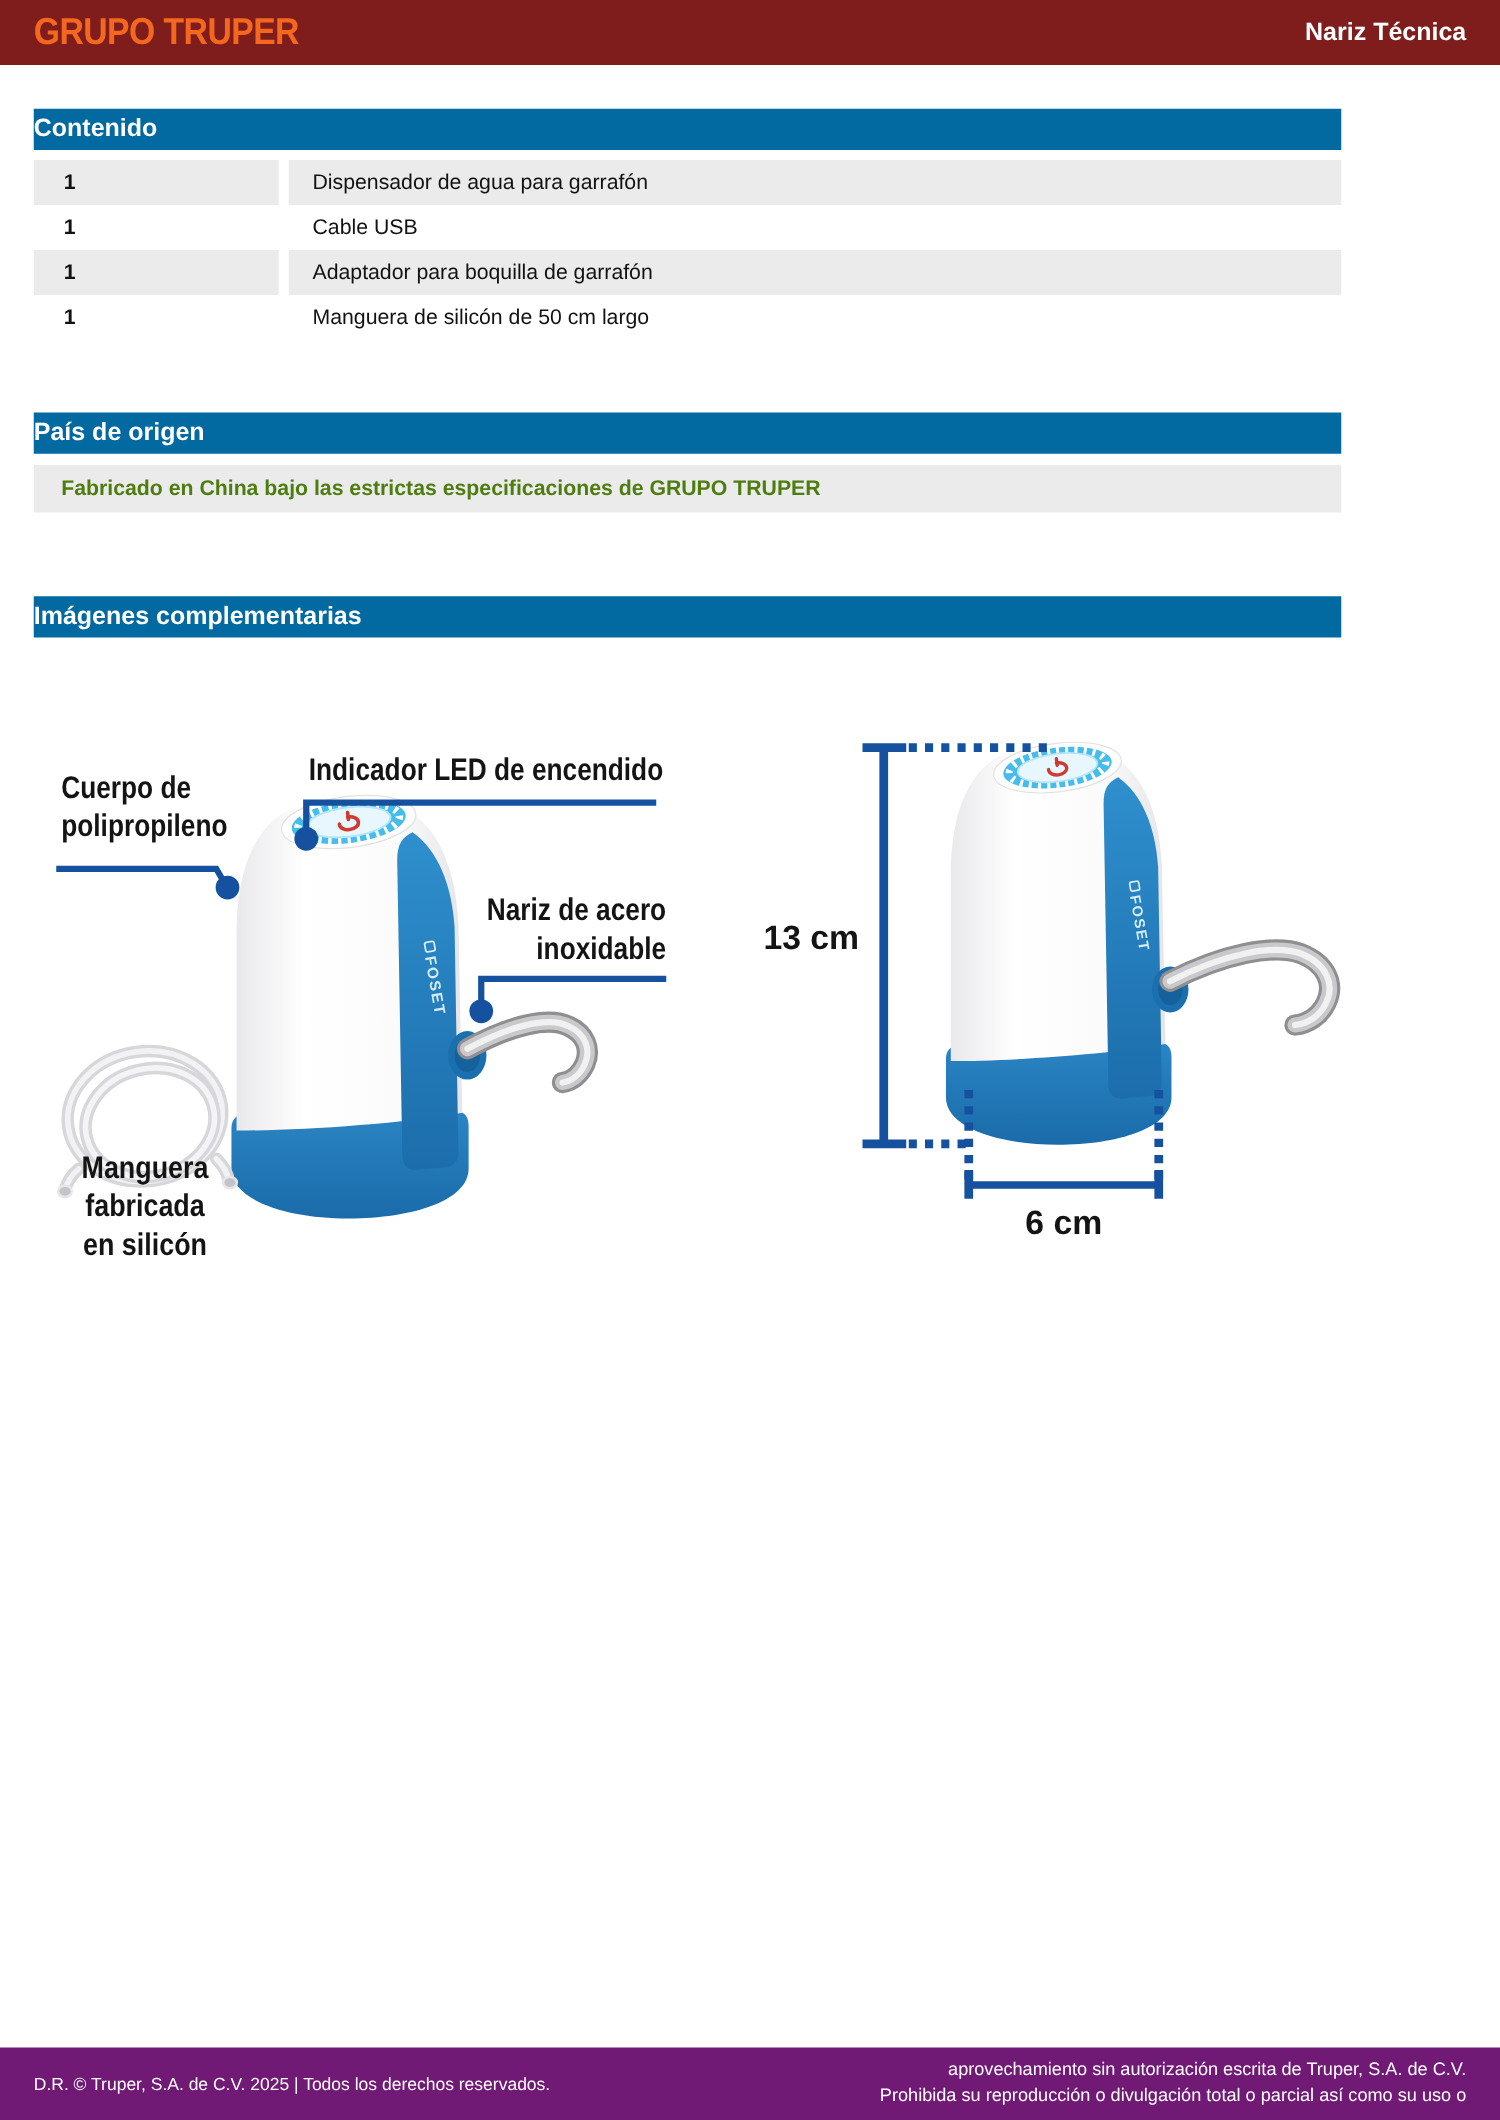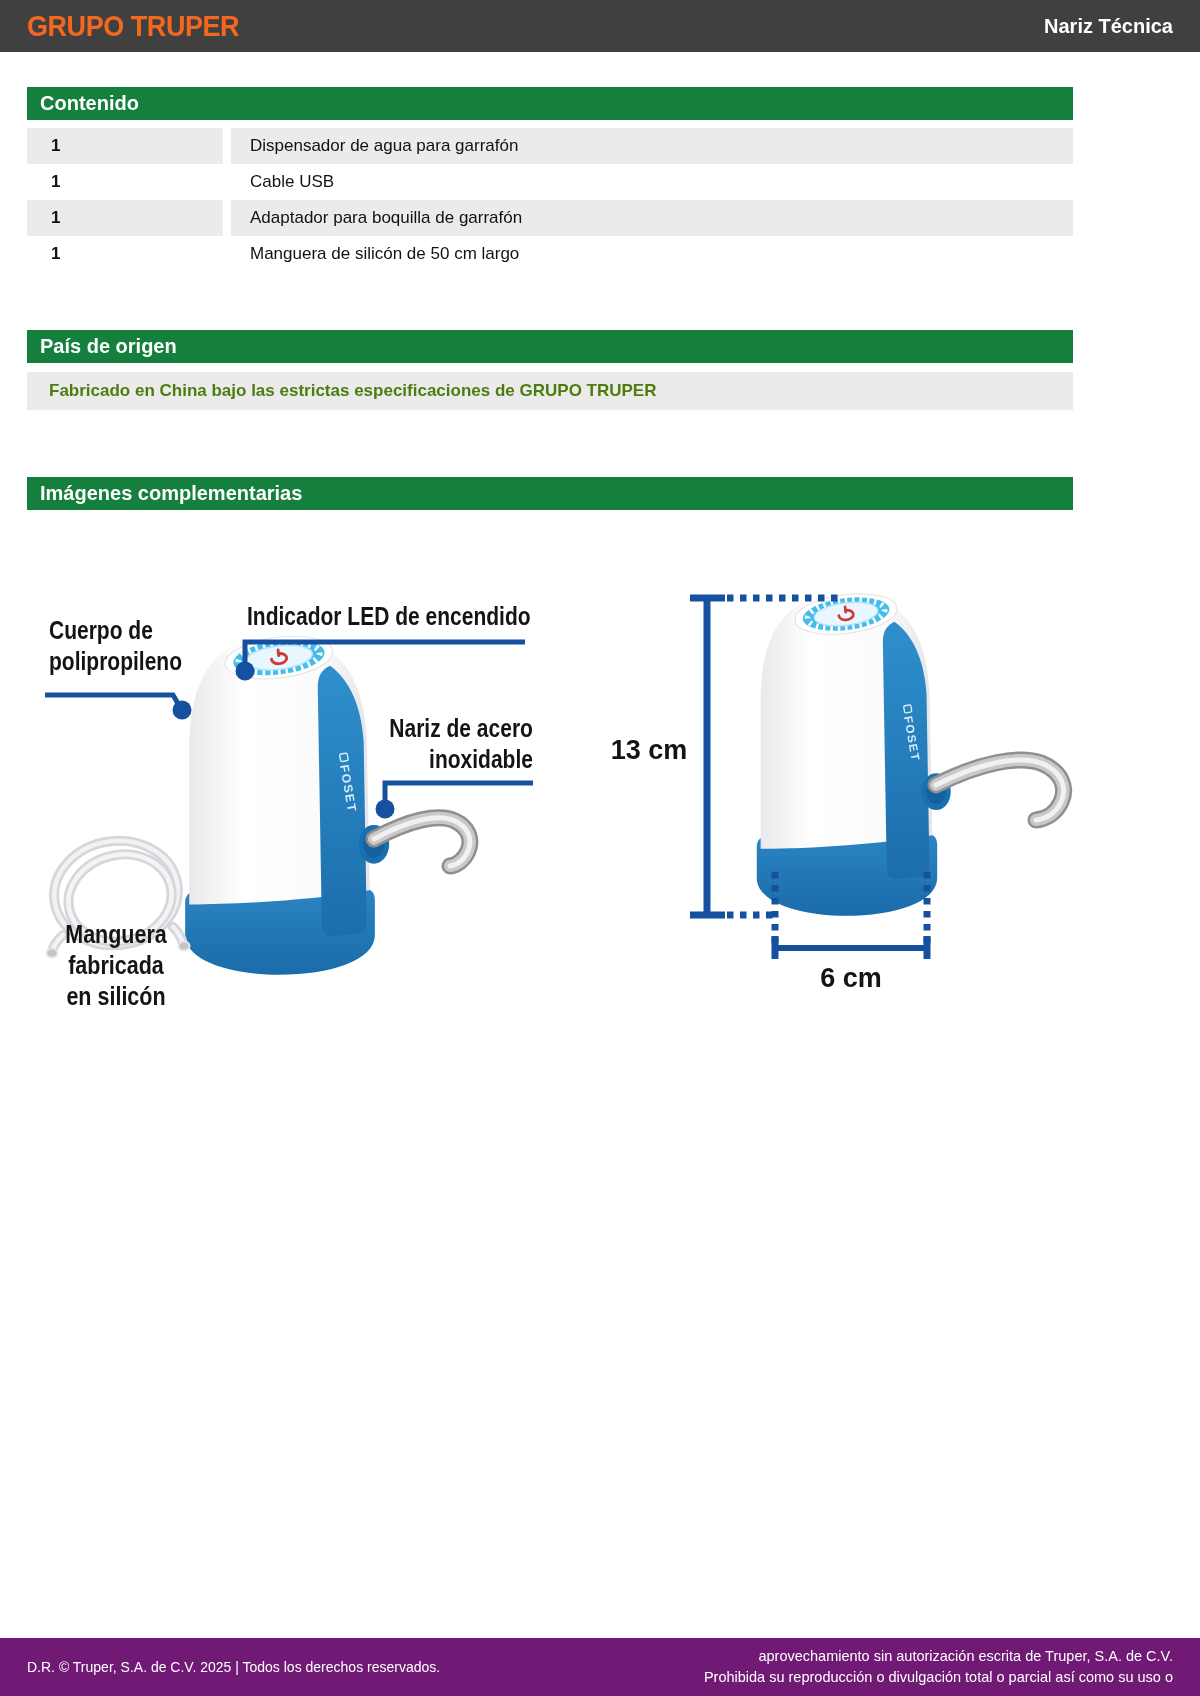--- a/index.html
+++ b/index.html
@@ -1,29 +1,29 @@
 <!DOCTYPE html>
 <html><head>
 <meta charset="utf-8">
 <style>
   html,body{margin:0;padding:0;background:#fff;}
   body{font-family:"Liberation Sans", sans-serif; -webkit-font-smoothing:antialiased;}
   .page{position:relative;width:1200px;height:1696px;background:#ffffff;overflow:hidden;}
 
   
-  .top-bar{position:absolute;top:0;left:0;width:1200px;height:52px;background:#404040;
+  .top-bar{position:absolute;top:0;left:0;width:1200px;height:52px;background:#7f1d1d;
     display:flex;align-items:center;justify-content:space-between;}
   .logo{margin-left:27px;color:#f4671f;font-weight:bold;font-size:30px;letter-spacing:-.5px;
     transform:scaleX(.9);transform-origin:0 50%;white-space:nowrap;}
   .doc-type{margin-right:27px;color:#ffffff;font-weight:bold;font-size:20px;}
 
   
   .content{position:absolute;left:27px;top:52px;width:1046px;}
-  .section-bar{height:33px;background:#15803d;color:#fff;font-weight:bold;font-size:20px;
-    display:flex;align-items:center;padding-left:13px;box-sizing:border-box;}
+  .section-bar{height:33px;background:#0369a1;color:#fff;font-weight:bold;font-size:20px;
+    display:flex;align-items:center;padding-left:0;box-sizing:border-box;}
   .bar-contenido{margin-top:35px;}
   .table{margin-top:8px;}
   .t-row{height:36px;display:flex;gap:8px;font-size:17px;color:#121212;}
   .t-row .cell{display:flex;align-items:center;background:#ffffff;}
   .t-row.alt .cell{background:#ebebeb;}
   .c1{width:196px;padding-left:24px;box-sizing:border-box;font-weight:bold;}
   .c2{flex:1;padding-left:19px;box-sizing:border-box;}
   .bar-pais{margin-top:58px;}
   .pais-row{margin-top:9px;height:38px;background:#ebebeb;display:flex;align-items:center;
     padding-left:22px;box-sizing:border-box;font-size:17px;font-weight:bold;color:#4d7c0f;}

